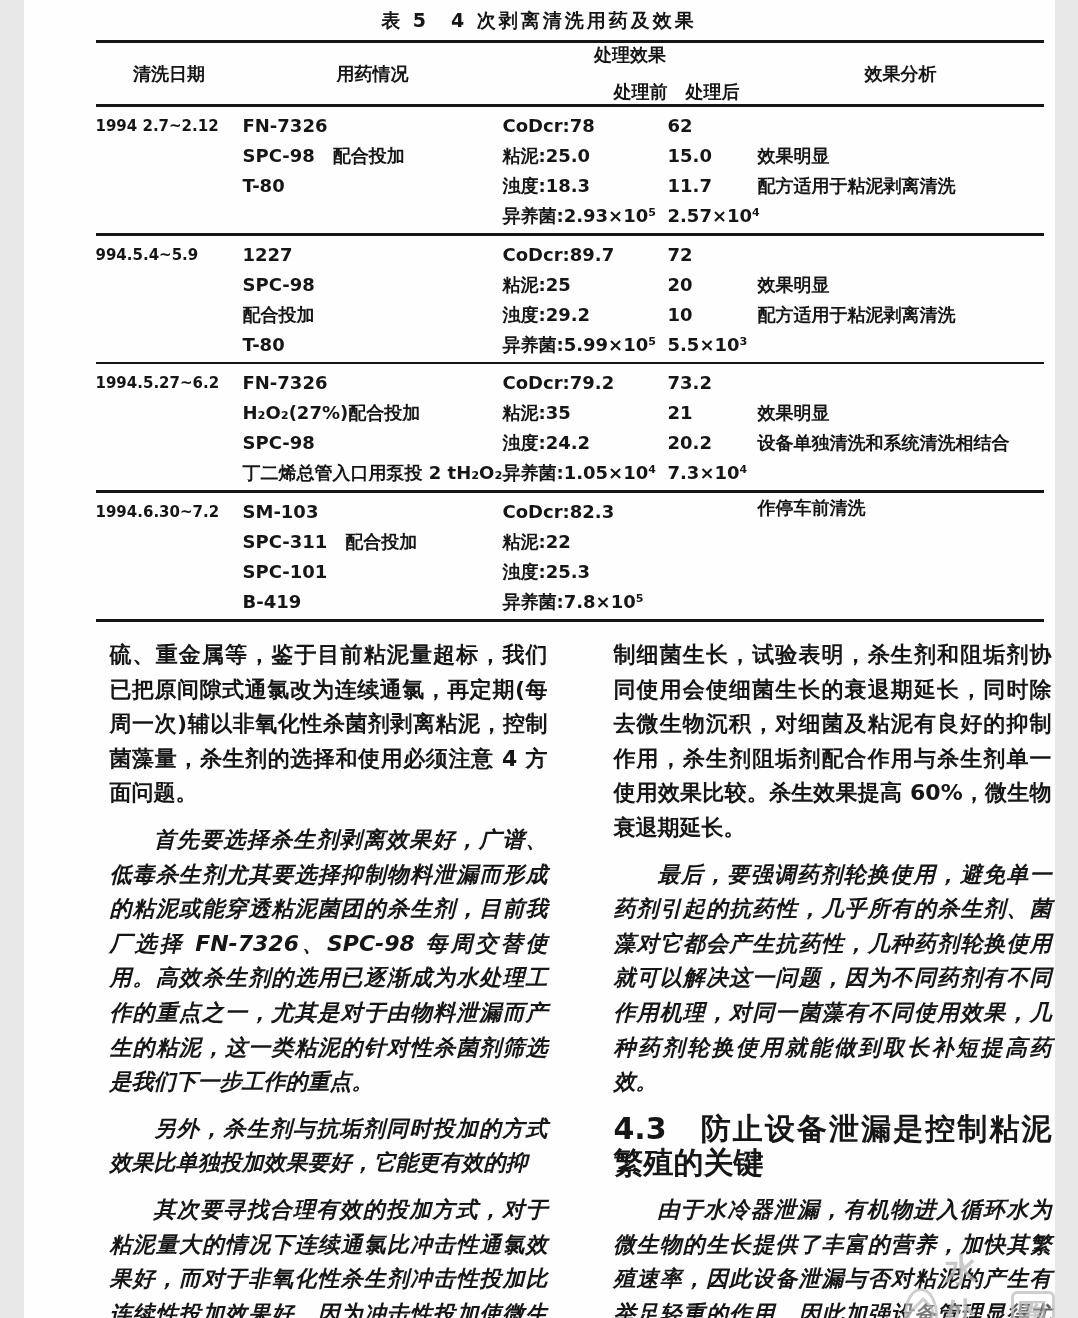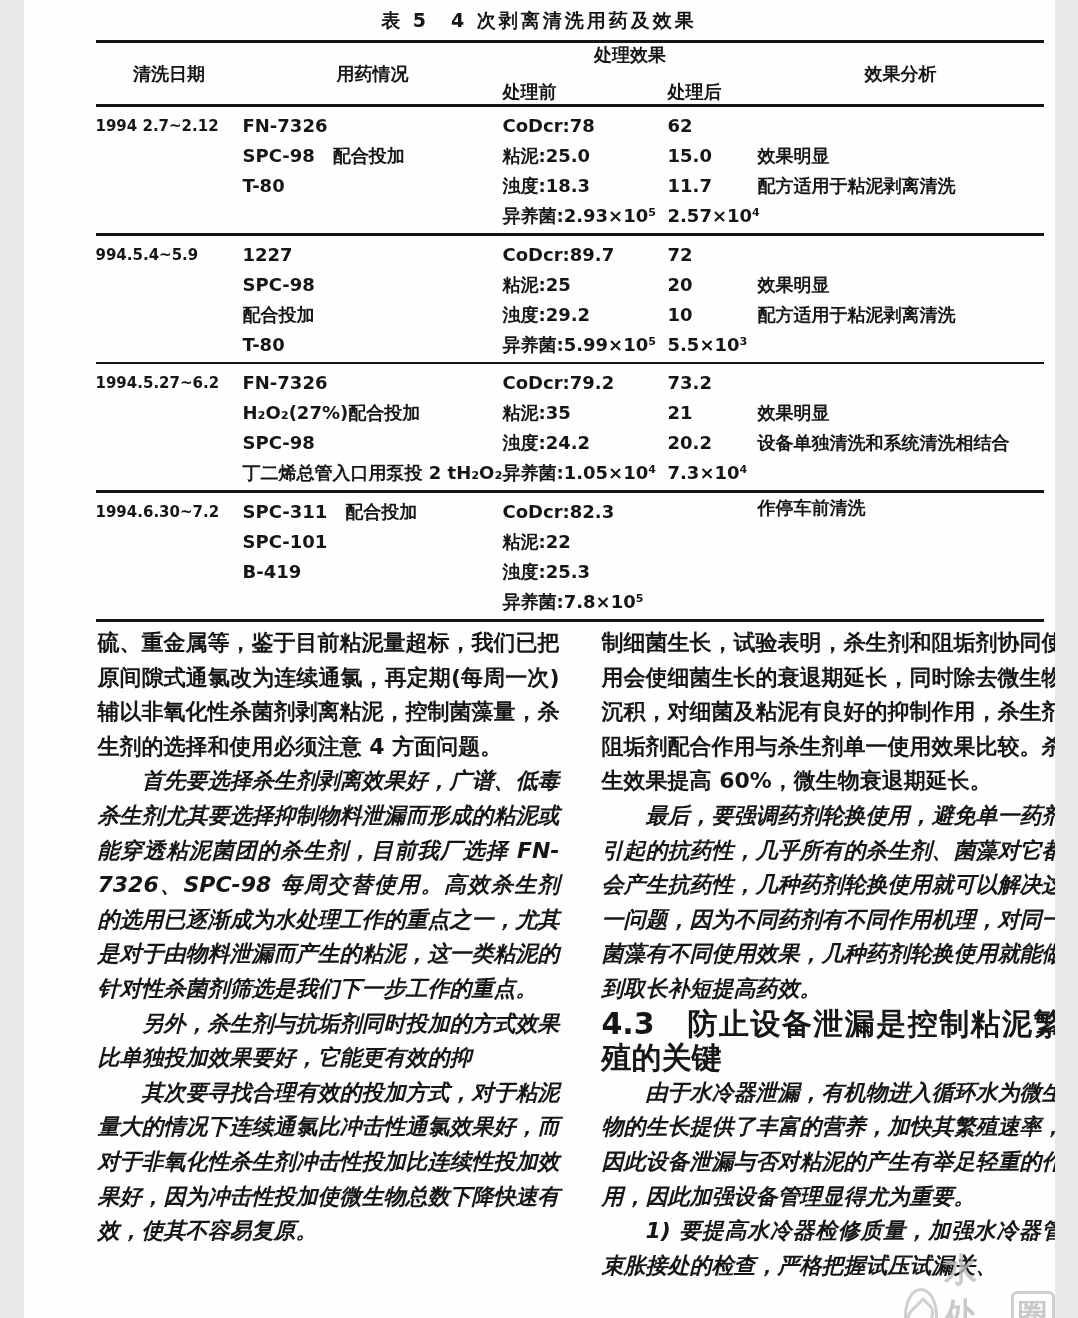--- a/index.html
+++ b/index.html
@@ -10,33 +10,33 @@
   
   .tbl{position:absolute;left:72px;top:40px;width:948px;}
   .rule{height:3px;background:#151515;}
   .rule.thin{height:2.5px;}
   .thead{display:grid;grid-template-columns:147px 260px 165px 90px 1fr;align-items:center;
          height:61px;font-size:18px;font-weight:700;}
   .hc{text-align:center;}
   .heff{grid-column:3 / span 2;display:flex;flex-direction:column;height:100%;justify-content:space-evenly;gap:12px;}
   .heff .top{text-align:center;}
   .heff .sub{display:flex;}
-  .heff .sub span:first-child{width:165px;text-align:left;}
-  .heff .sub span:last-child{width:90px;text-align:left;}
+  .heff .sub span:first-child{width:165px;text-align:right;}
+  .heff .sub span:last-child{width:90px;text-align:center;}
   .tgroup{display:grid;grid-template-columns:147px 260px 165px 90px 1fr;padding:4px 0 2px 0;}
   .tline{height:30px;line-height:30px;font-size:18px;font-weight:600;white-space:nowrap;}
   .cdate .tline{font-size:15px;letter-spacing:0;}
   .ccenter{display:flex;}
   .ccenter .tline{height:auto;line-height:1.2;}
   
   .col{position:absolute;top:626px;width:462px;font-size:22px;line-height:34.6px;
        font-weight:600;text-align:justify;}
   .col-left{left:74px;}
   .col-right{left:578px;}
-  .col p{margin:0;}
+  .col p{margin:12px;}
   .indent{text-indent:2em;font-style:italic;}
   .h43{font-weight:800;font-size:30px;margin:0;}
   
   .wm{position:absolute;top:1248px;left:880px;display:flex;align-items:center;gap:6px;
       color:#bdbdbd;opacity:.8;z-index:5;font-weight:700;}
   .wm-logo{width:50px;height:50px;border:3px solid #c4c4c4;border-radius:50%;
            display:flex;align-items:center;justify-content:center;background:rgba(255,255,255,.55);}
   .wm-drop{width:18px;height:24px;border:3px solid #c4c4c4;border-radius:50% 50% 50% 50% / 60% 60% 40% 40%;
            border-top-left-radius:0;transform:rotate(45deg);}
   .wm-text{font-size:33px;letter-spacing:2px;}
@@ -162,20 +162,21 @@
       </div>
     </div>
 
     <div class="rule thin"></div>
 
     <div class="tgroup">
       <div class="cdate">
         <div class="tline">1994.6.30~7.2</div>
       </div>
       <div>
+        <div class="tline">SM-103</div>
         <div class="tline">SPC-311　配合投加</div>
         <div class="tline">SPC-101</div>
         <div class="tline">B-419</div>
       </div>
       <div>
         <div class="tline">CoDcr:82.3</div>
         <div class="tline">粘泥:22</div>
         <div class="tline">浊度:25.3</div>
         <div class="tline">异养菌:7.8×10⁵</div>
       </div>

